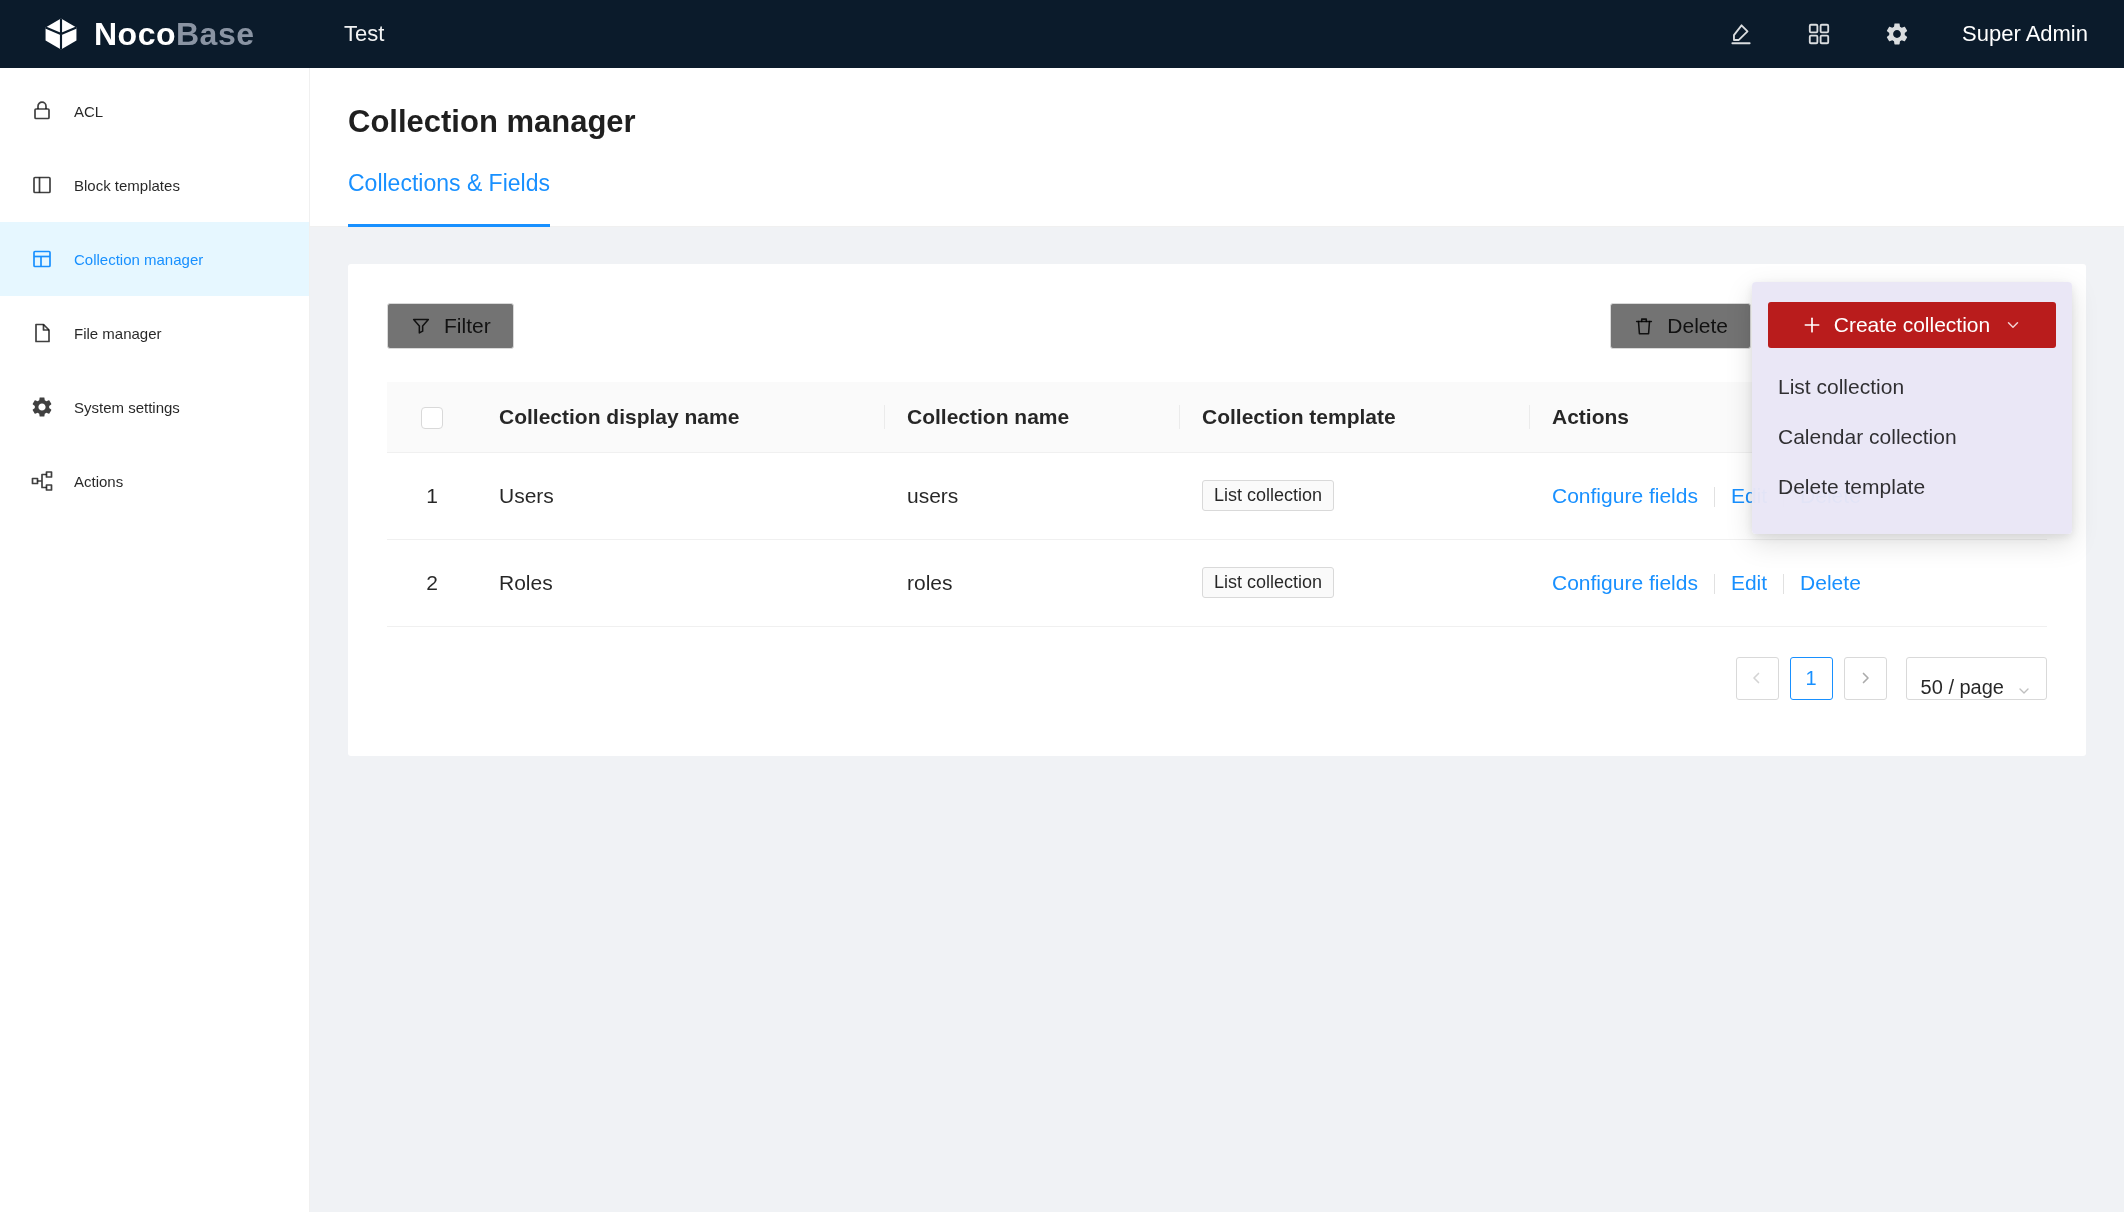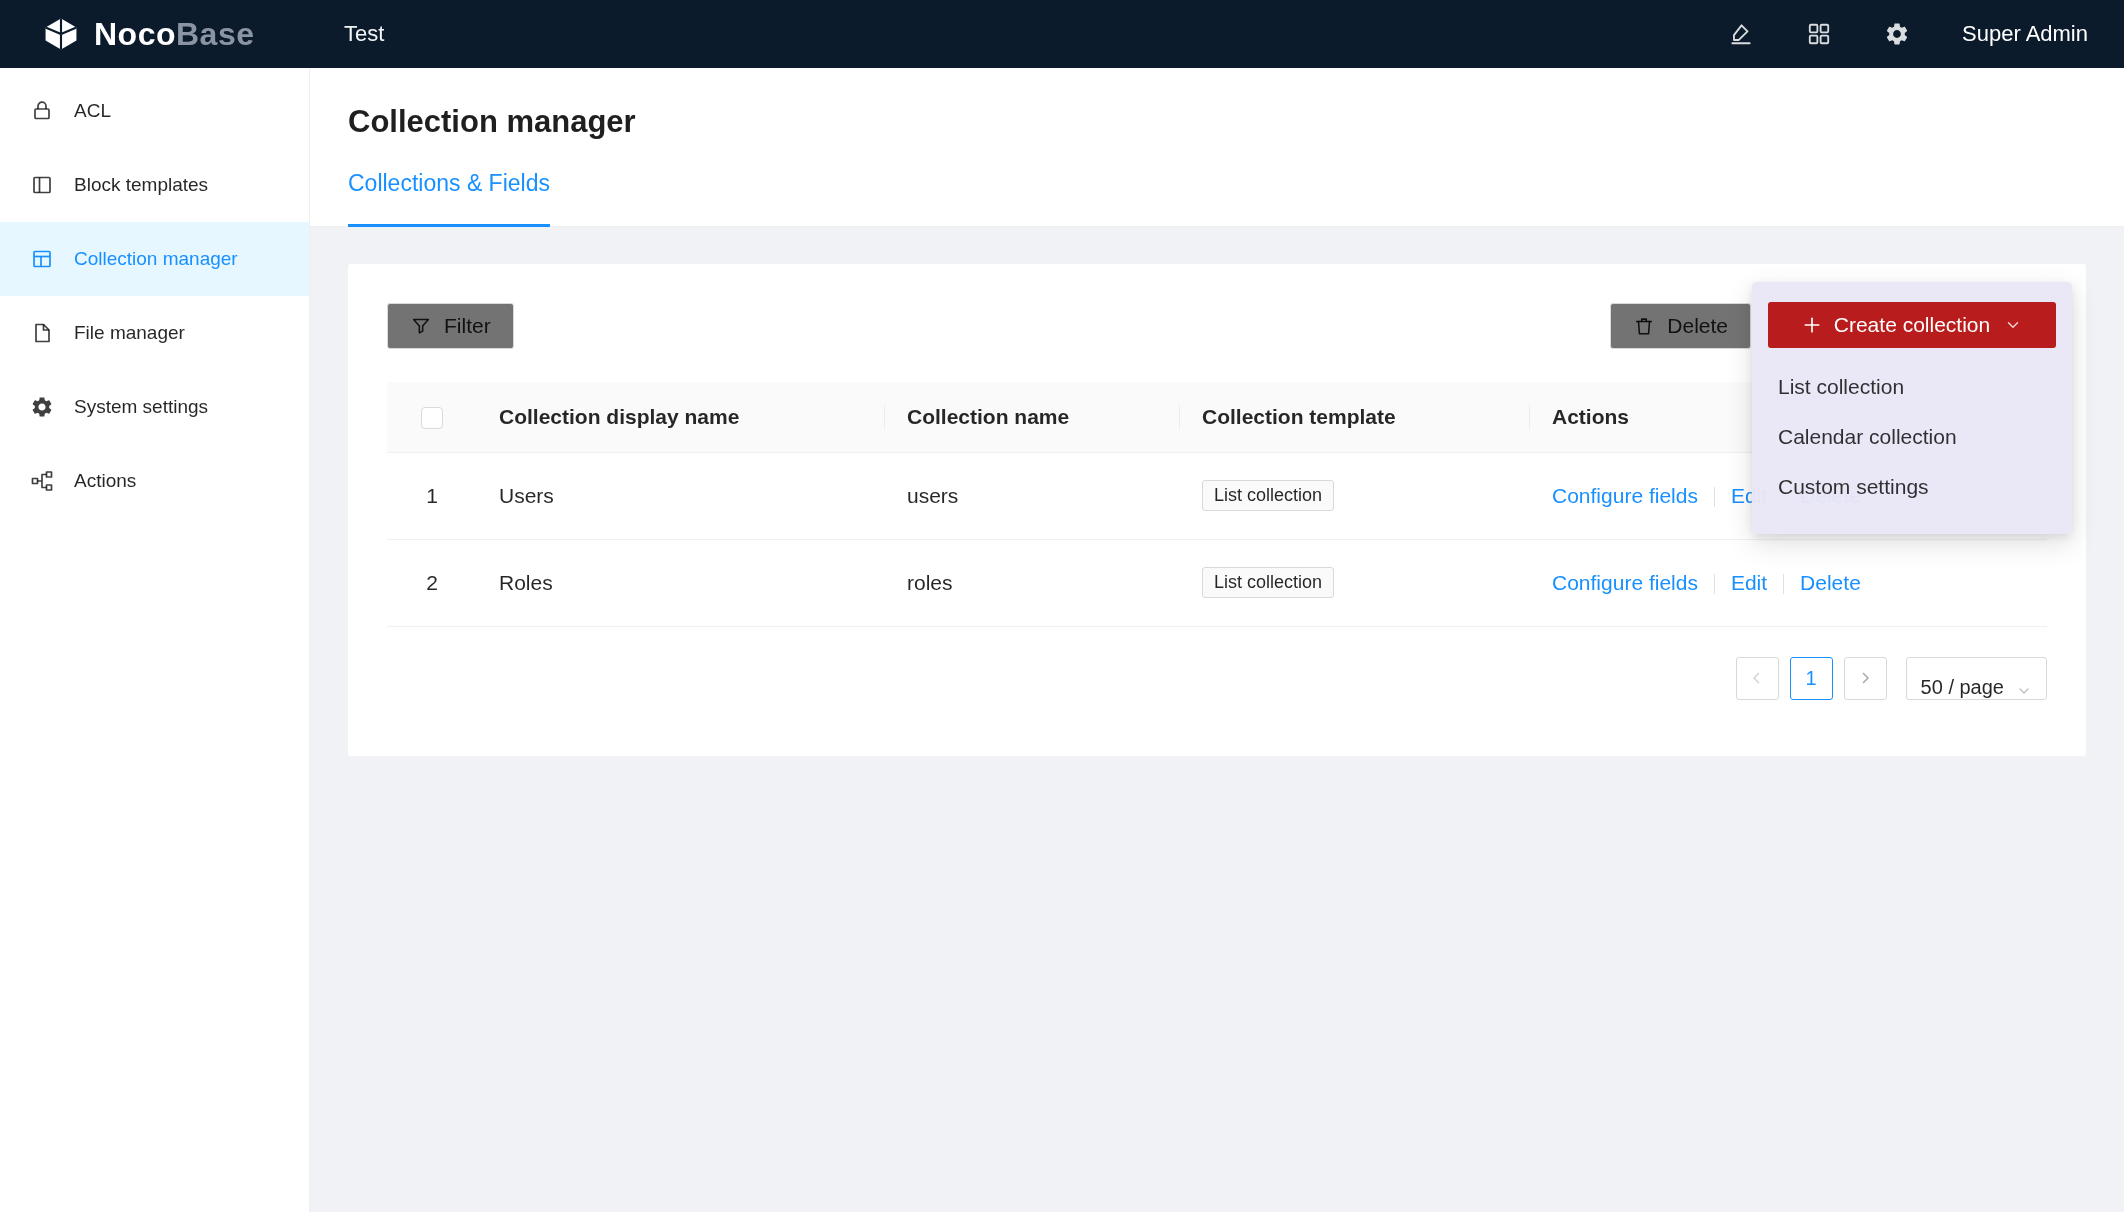--- a/index.html
+++ b/index.html
@@ -24,21 +24,21 @@
   .header-icon { color:rgba(255,255,255,0.85); cursor:pointer; }
   .header-user { color:#fff; font-size:22px; cursor:pointer; white-space:nowrap; }
 
   
   .sidebar {
     position:absolute; top:68px; left:0; bottom:0; width:310px;
     background:#fff; border-right:1px solid #f0f0f0; z-index:20; padding-top:6px;
   }
   .side-item {
     height:74px; display:flex; align-items:center; gap:20px;
-    padding-left:30px; font-size:19px; cursor:pointer; color:rgba(0,0,0,0.85);
+    padding-left:30px; font-size:15px; cursor:pointer; color:rgba(0,0,0,0.85);
   }
   .side-item .s-icon { color:rgba(0,0,0,0.75); }
   .side-item.active { background:#e6f7ff; color:#1890ff; }
   .side-item.active .s-icon { color:#1890ff; }
 
   
   .main { position:absolute; top:68px; left:310px; right:0; bottom:0; display:flex; flex-direction:column; }
   .page-header { background:#fff; }
   .page-header h1 { margin:0; padding:36px 38px 0; font-size:31px; font-weight:700; color:rgba(0,0,0,0.88); }
   .tabs-bar { margin-top:30px; padding:0 38px; border-bottom:1px solid #f0f0f0; }
@@ -260,21 +260,21 @@
           <span>Create collection</span>
           <span class="chev">
             <svg width="18" height="18" viewBox="0 0 24 24" fill="none" stroke="currentColor" stroke-width="2" stroke-linecap="round" stroke-linejoin="round">
               <polyline points="6 9 12 15 18 9"></polyline>
             </svg>
           </span>
         </button>
         <div class="dd-menu">
           <div class="dd-item">List collection</div>
           <div class="dd-item">Calendar collection</div>
-          <div class="dd-item">Custom settings</div>
+          <div class="dd-item">Delete template</div>
         </div>
       </div>
 
       <table class="collections">
         <colgroup>
           <col style="width:90px">
             <col style="width:408px">
             <col style="width:295px">
             <col style="width:350px">
             <col>

